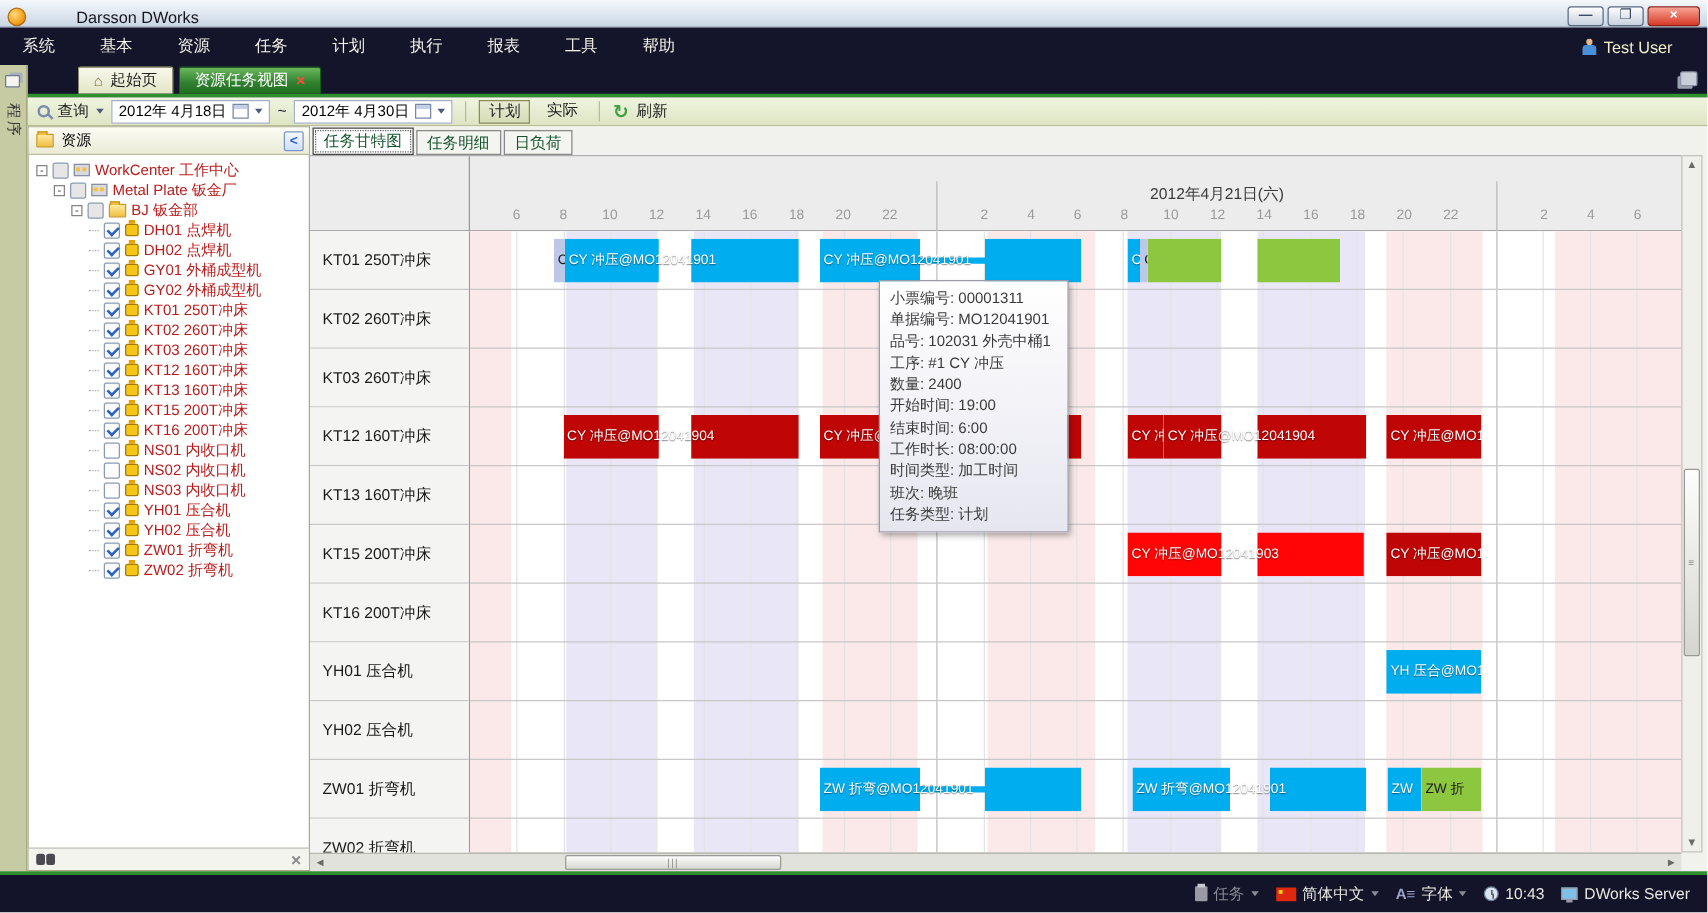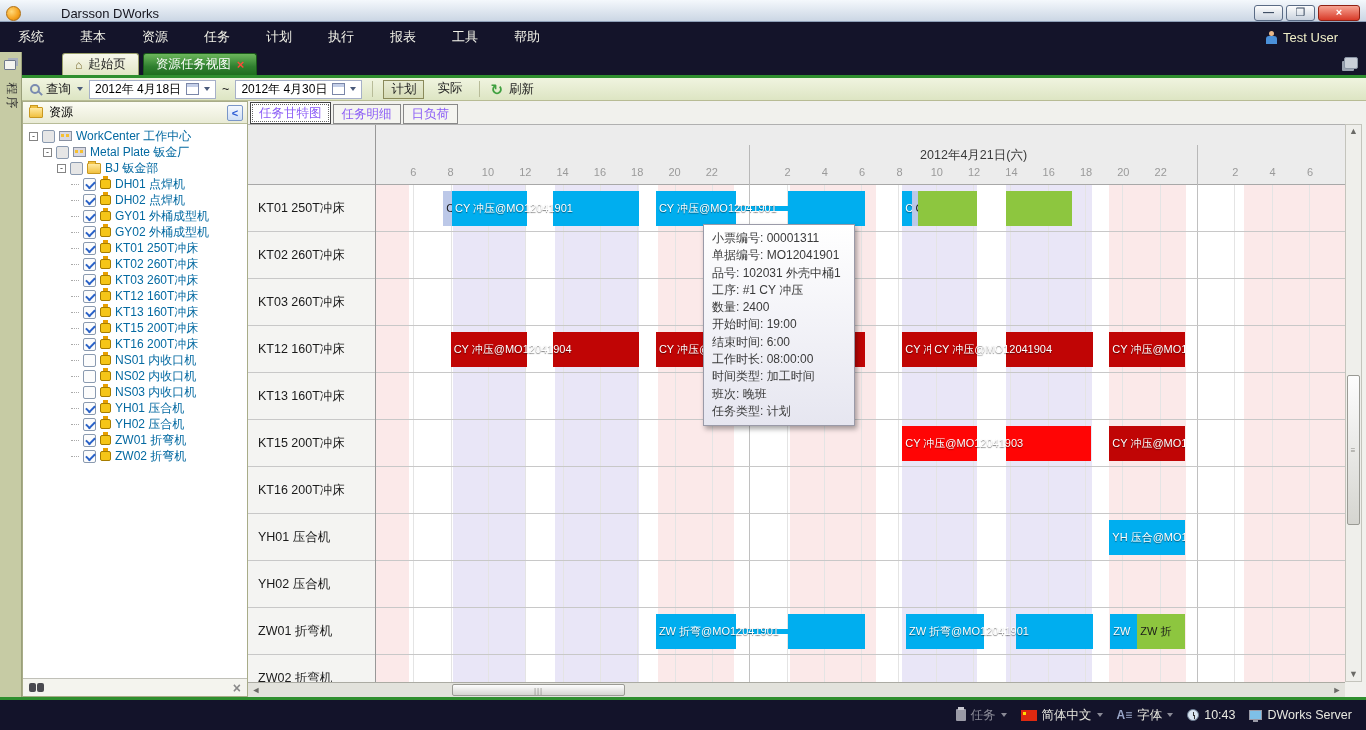--- a/index.html
+++ b/index.html
@@ -74,32 +74,32 @@
   .expander { width:9px; height:9px; border:1px solid #848484; background:#fff; font-size:9px; line-height:7px; text-align:center; color:#333; flex:none; }
   .dotline { width:8px; border-top:1px dotted #AAA; flex:none; }
   .cb { width:13px; height:13px; border:1px solid #8A9AB0; background:#FCFCFC; border-radius:2px; position:relative; flex:none; }
   .cb.group { background:#E6E6E6; }
   .cb.checked::after { content:""; position:absolute; left:2px; top:2px; width:7px; height:4px;
     border-left:2px solid #2A62C8; border-bottom:2px solid #2A62C8; transform:rotate(-45deg); }
   .icon-machine { width:11px; height:10px; background:#F5C518; border:1px solid #A67C00; border-radius:2px; position:relative; flex:none; }
   .icon-machine::before { content:""; position:absolute; left:2px; top:-4px; width:5px; height:3px; background:#E8A000; }
   .icon-building { width:13px; height:10px; background:#D9D9E2; border:1px solid #8890A0; position:relative; flex:none; }
   .icon-building::before { content:""; position:absolute; left:1px; top:2px; width:3px; height:3px; background:#F6C030; box-shadow:5px 0 0 #F6C030; }
-  .tree-label { font-size:12px; color:#0369a1; }
+  .tree-label { font-size:12px; color:#b91c1c; }
   #res-bottom { position:absolute; left:0; bottom:0; width:224px; height:18px; background:#F4F4EE; border-top:1px solid #C0C0B8;
     display:flex; align-items:center; justify-content:space-between; padding:0 6px; }
   .icon-binoc { width:15px; height:9px; position:relative; display:inline-block; }
   .icon-binoc::before, .icon-binoc::after { content:""; position:absolute; top:0; width:7px; height:9px; background:#4A4A50; border-radius:2px; }
   .icon-binoc::before { left:0; } .icon-binoc::after { right:0; }
   #res-close { color:#8A8A8A; font-weight:bold; font-size:14px; line-height:12px; }
 
   
   #main { position:absolute; left:248px; top:101px; width:1118px; height:596px; background:#F1F1ED; }
   #viewtabs { position:absolute; left:0; top:0; height:23px; display:flex; align-items:flex-end; gap:2px; padding-left:2px; }
-  .view-tab { height:20px; padding:0 8px; border:1px solid #888; background:#F4F4F0; font-size:12.5px; line-height:18px; color:#8b5cf6; }
+  .view-tab { height:20px; padding:0 8px; border:1px solid #888; background:#F4F4F0; font-size:12.5px; line-height:18px; color:#14532d; }
   .view-tab.active { height:22px; background:#fff; border:1px solid #444; outline:1px dotted #666; outline-offset:-3px; line-height:20px; }
 
   
   #gantt-header { position:absolute; left:0; top:23px; width:1097px; height:61px; background:#ECECEC;
     border-top:1px solid #B0B0B0; border-bottom:1px solid #A8A8A8; }
   #gh-names { position:absolute; left:0; top:0; width:128px; height:60px; border-right:1px solid #989898; }
   #gh-time { position:absolute; left:128px; top:0; width:969px; height:60px; overflow:hidden; }
   #gh-topband { position:absolute; left:0; top:0; width:969px; height:20px; border-bottom:1px solid #C8C8C8; }
   #week-label { position:absolute; top:3px; font-size:12.5px; color:#222; }
   .gh-sec { position:absolute; top:20px; height:40px; border-left:1px solid #B8B8B8; }

